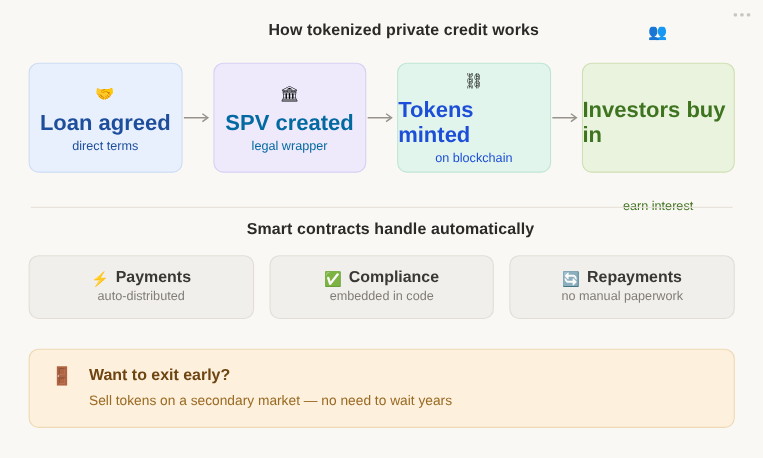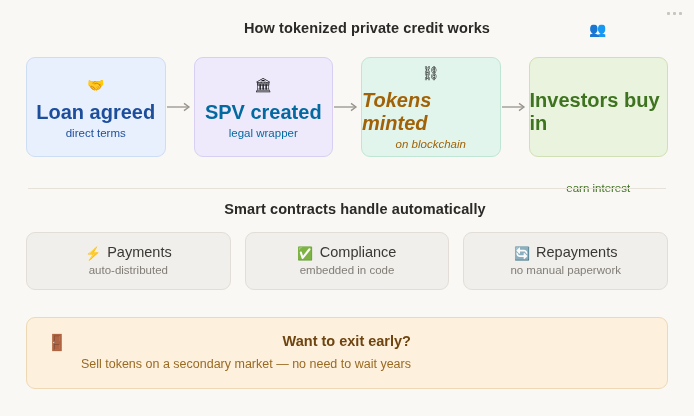--- a/index.html
+++ b/index.html
@@ -78,21 +78,21 @@
   .flow-card .sub {
     font-size: 11.5px;
     line-height: 1.15;
   }
 
   .card-blue   { background: #e9f0fd; border-color: #cdddf4; }
   .card-blue .lbl, .card-blue .sub   { color: #1d4e9c; }
   .card-purple { background: #eeeafc; border-color: #d8cff3; }
   .card-purple .lbl, .card-purple .sub { color: #0369a1; }
   .card-teal   { background: #e2f5ec; border-color: #bfe6d5; }
-  .card-teal .lbl, .card-teal .sub   { color: #a16207; font-style: italic; }
+  .card-teal .lbl, .card-teal .sub   { color: #1d4ed8; }
   .card-green  { background: #eaf3dd; border-color: #cfe0b4; }
   .card-green .lbl, .card-green .sub  { color: #3e7320; margin-top: 44px; }
 
   .arrow {
     flex: 0 0 28px;
     display: flex;
     align-items: center;
     justify-content: center;
   }
   .arrow svg { display: block; }
@@ -138,21 +138,21 @@
   }
   .feature-head {
     display: flex;
     align-items: center;
     gap: 6px;
     margin-bottom: 3px;
   }
   .feature-head .emoji { font-size: 13px; line-height: 1; }
   .feature-head .lbl {
     font-size: 14.5px;
-    font-weight: normal;
+    font-weight: bold;
     color: #3a3834;
     line-height: 1.1;
   }
   .feature-card .sub {
     font-size: 11.5px;
     color: #817d76;
     line-height: 1.1;
   }
 
   
@@ -171,21 +171,21 @@
     padding: 0 20px;
     gap: 14px;
   }
   .callout .emoji {
     font-size: 16px;
     line-height: 1;
     flex: 0 0 auto;
     align-self: flex-start;
     margin-top: 17px;
   }
-  .callout-text { display: flex; flex-direction: column; gap: 8px; text-align: right; }
+  .callout-text { display: flex; flex-direction: column; gap: 8px; }
   .callout .lbl {
     font-size: 14.5px;
     font-weight: bold;
     color: #6e4410;
     line-height: 1.1;
   }
   .callout .sub {
     font-size: 12.5px;
     color: #9a6a23;
     line-height: 1.1;

